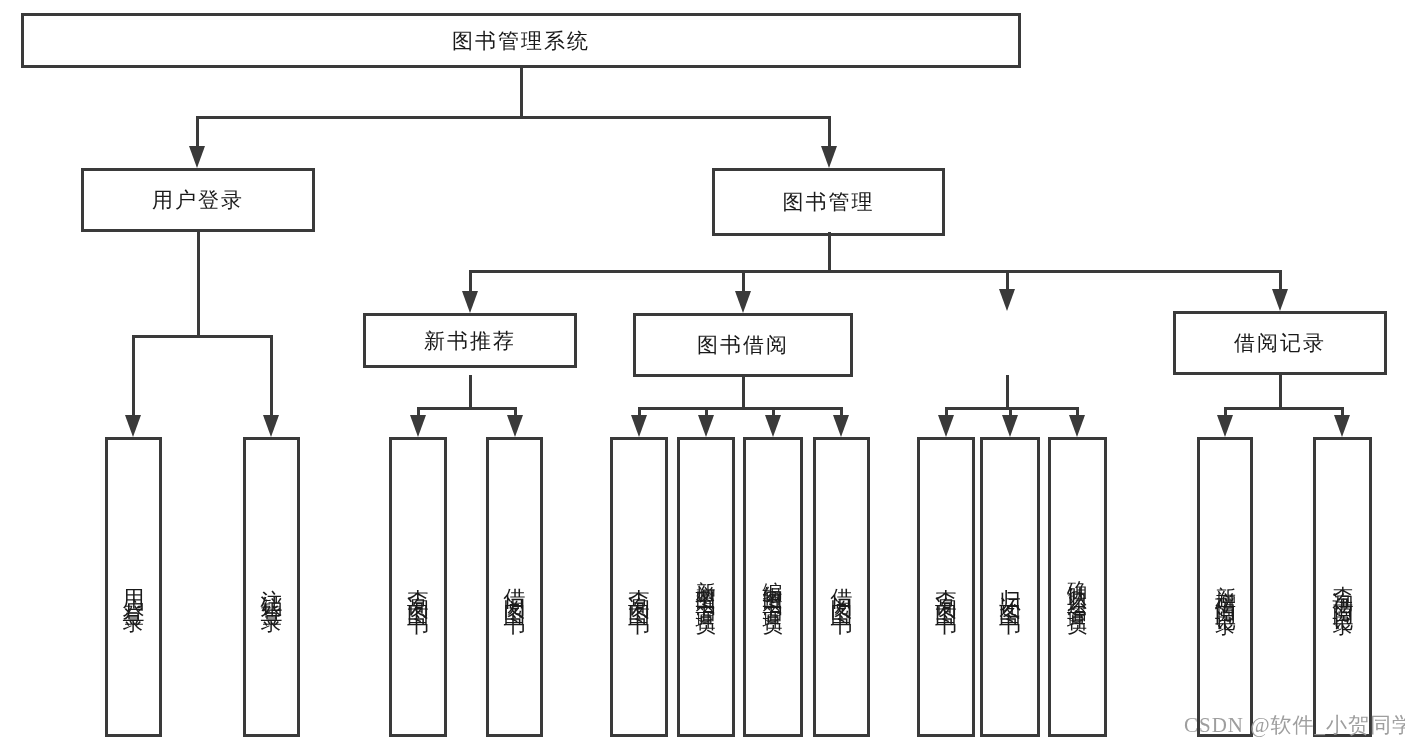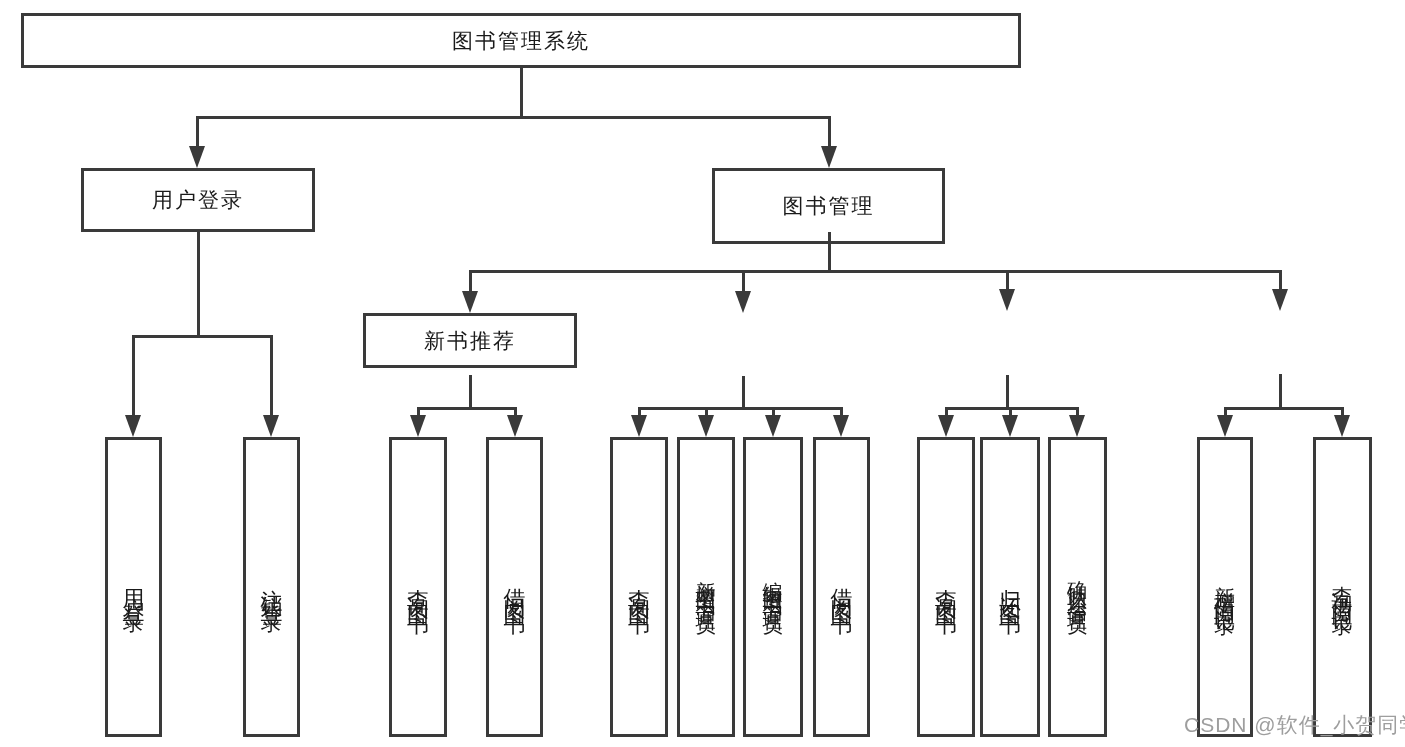--- a/index.html
+++ b/index.html
@@ -1,18 +1,18 @@
 <!DOCTYPE html>
 <html><head>
 <meta charset="utf-8">
 <style>
   html,body{margin:0;padding:0;background:#ffffff;}
   .canvas{
     position:relative;width:1405px;height:747px;background:#ffffff;overflow:hidden;
-    font-family:Liberation Sans, sans-serif;color:#1a1a1a;
+    font-family:Liberation Serif, serif;color:#1a1a1a;
   }
   .box{
     position:absolute;box-sizing:border-box;border:3px solid #3a3a3a;background:#ffffff;
     display:flex;align-items:center;justify-content:center;
     font-size:21px;letter-spacing:2px;white-space:nowrap;
   }
   .vbox{
     position:absolute;box-sizing:border-box;border:3px solid #3a3a3a;background:#ffffff;
     display:flex;align-items:center;justify-content:center;
     writing-mode:vertical-rl;text-orientation:mixed;
@@ -38,41 +38,43 @@
   <div class="box" style="left:21px;top:13px;width:1000px;height:55px;">图书管理系统</div>
 
   <div class="vline" style="left:520px;top:68px;height:49px;"></div>
   <div class="hline" style="left:196px;top:116px;width:635px;"></div>
   <div class="vline" style="left:196px;top:116px;height:30px;"></div>
   <div class="arrow" style="left:189px;top:146px;"></div>
   <div class="vline" style="left:828px;top:116px;height:30px;"></div>
   <div class="arrow" style="left:821px;top:146px;"></div>
 
   <div class="box" style="left:81px;top:168px;width:234px;height:64px;">用户登录</div>
-  <div class="box" style="left:712px;top:168px;width:233px;height:76px;">图书管理</div>
+  <div class="box" style="left:712px;top:168px;width:233px;height:68px;">图书管理</div>
 
   <div class="vline" style="left:197px;top:231px;height:104px;"></div>
   <div class="hline" style="left:132px;top:335px;width:141px;"></div>
   <div class="vline" style="left:132px;top:335px;height:80px;"></div>
   <div class="arrow" style="left:125px;top:415px;"></div>
   <div class="vline" style="left:270px;top:335px;height:80px;"></div>
   <div class="arrow" style="left:263px;top:415px;"></div>
 
   <div class="vline" style="left:828px;top:232px;height:38px;"></div>
   <div class="hline" style="left:469px;top:270px;width:813px;"></div>
   <div class="vline" style="left:469px;top:270px;height:21px;"></div>
   <div class="arrow" style="left:462px;top:291px;"></div>
   <div class="vline" style="left:742px;top:270px;height:21px;"></div>
   <div class="arrow" style="left:735px;top:291px;"></div>
   <div class="vline" style="left:1006px;top:270px;height:19px;"></div>
   <div class="arrow" style="left:999px;top:289px;"></div>
   <div class="vline" style="left:1279px;top:270px;height:19px;"></div>
   <div class="arrow" style="left:1272px;top:289px;"></div>
 
   <div class="box" style="left:363px;top:313px;width:214px;height:55px;">新书推荐</div>
+  <div class="box" style="left:633px;top:313px;width:220px;height:64px;">图书借阅</div>
+  <div class="box" style="left:1173px;top:311px;width:214px;height:64px;">借阅记录</div>
 
   <div class="vline" style="left:469px;top:375px;height:32px;"></div>
   <div class="hline" style="left:417px;top:407px;width:100px;"></div>
   <div class="vline" style="left:417px;top:407px;height:8px;"></div>
   <div class="arrow" style="left:410px;top:415px;"></div>
   <div class="vline" style="left:514px;top:407px;height:8px;"></div>
   <div class="arrow" style="left:507px;top:415px;"></div>
 
   <div class="vline" style="left:742px;top:376px;height:31px;"></div>
   <div class="hline" style="left:638px;top:407px;width:205px;"></div>

